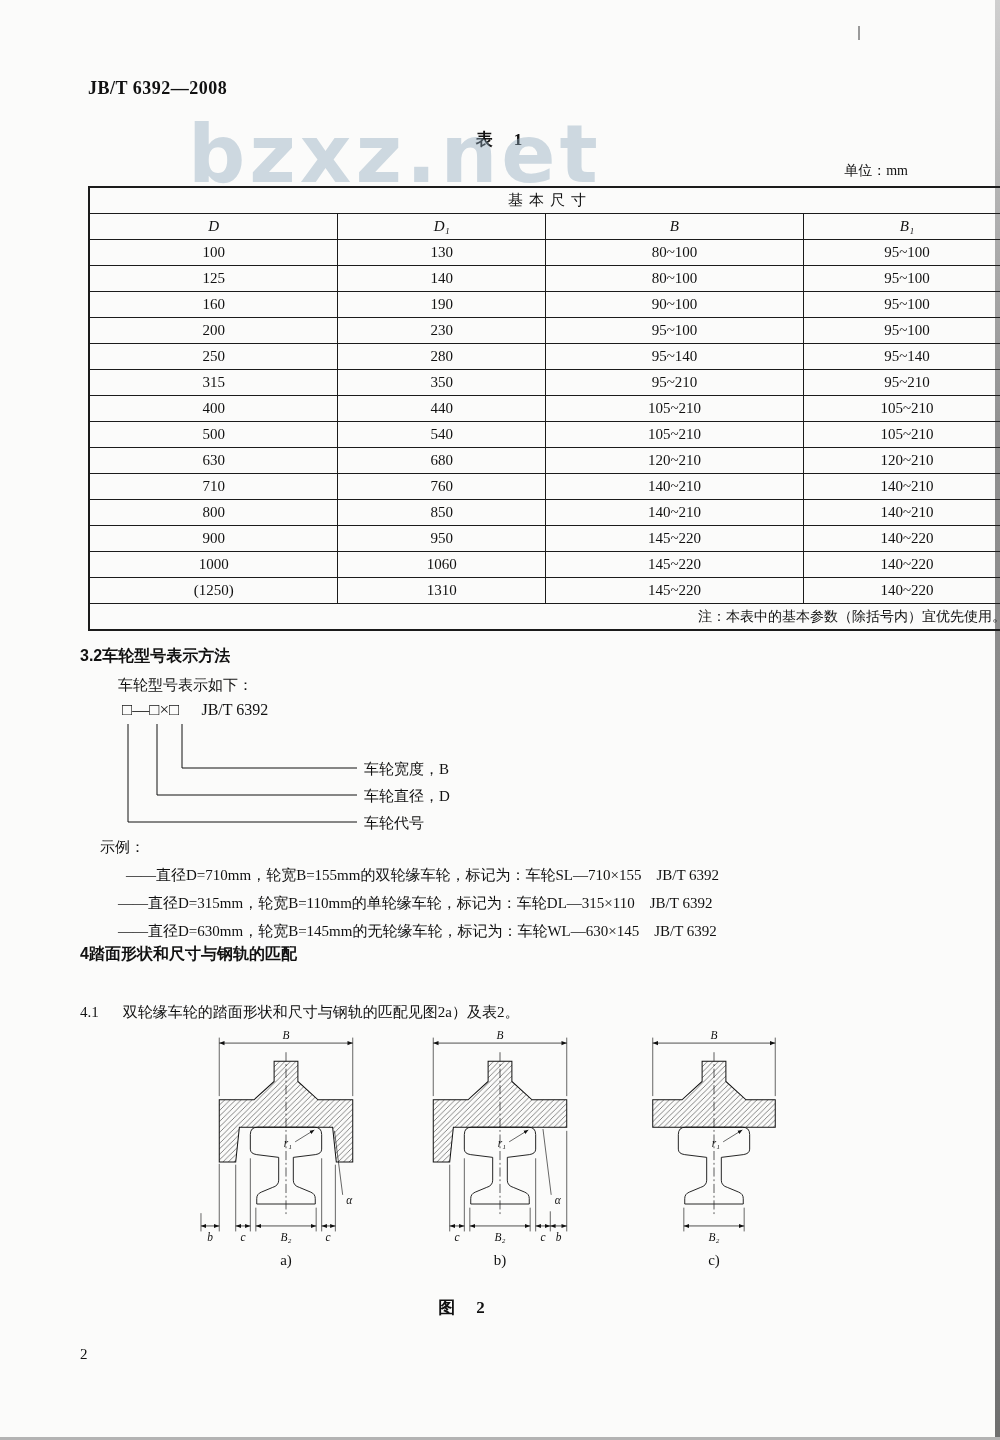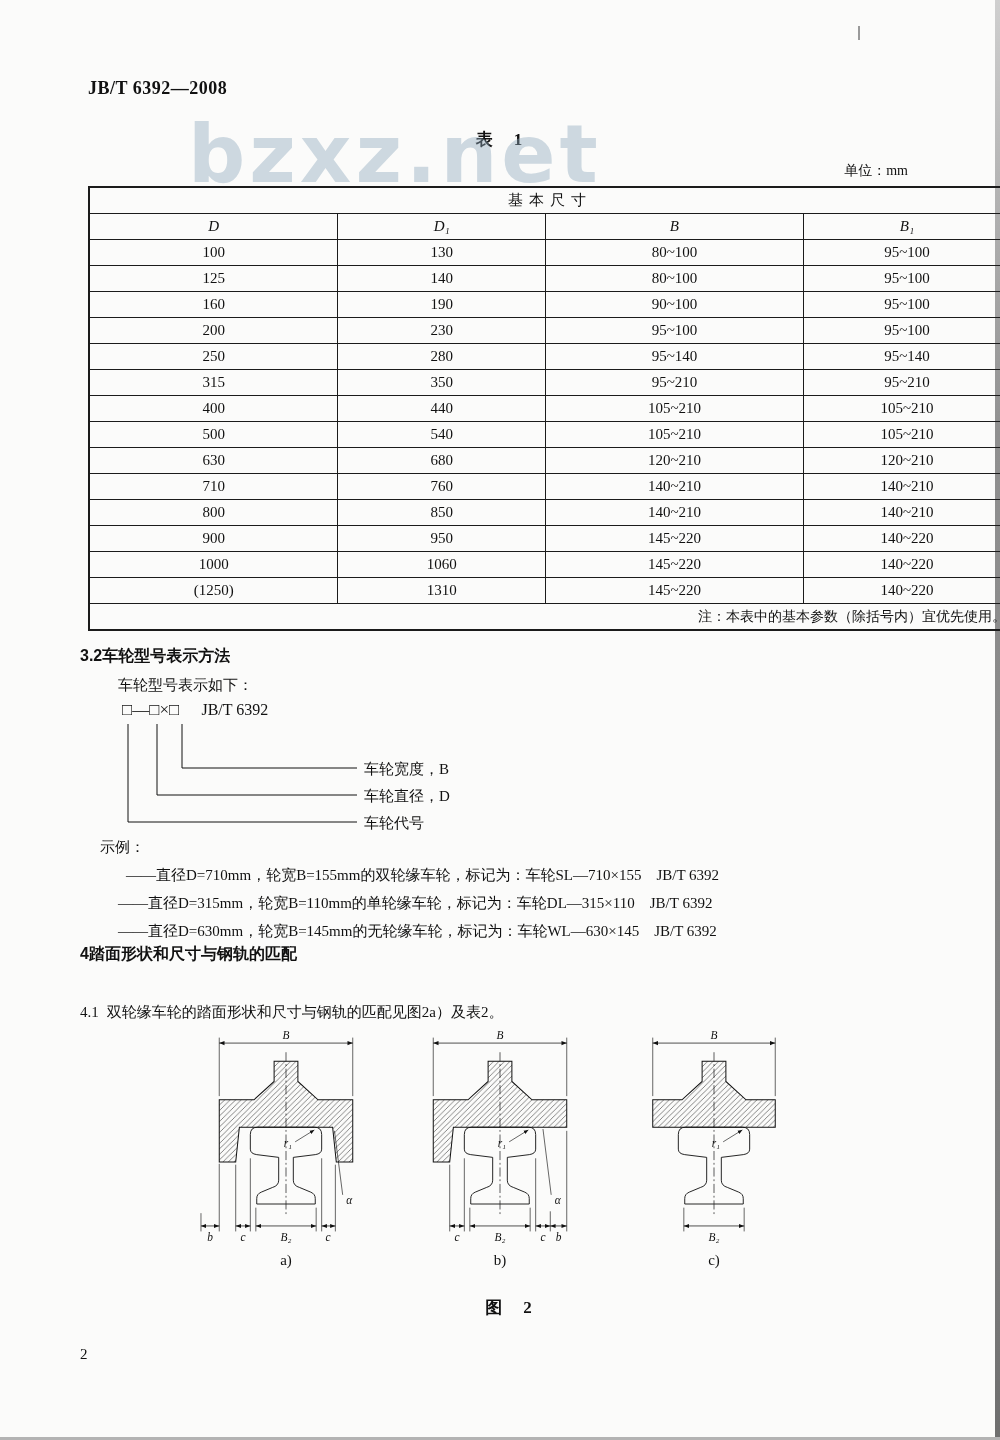--- a/index.html
+++ b/index.html
@@ -14,34 +14,34 @@
   table.t1{border-collapse:collapse;width:924px;font-size:15px;background:transparent;}
   table.t1 th,table.t1 td{border:1px solid #1b1b1b;text-align:center;height:23px;padding:1px 4px;
                           font-weight:normal;}
   table.t1{border:2px solid #1b1b1b;}
   table.t1 .colhead{font-style:italic;font-size:15px;}
   table.t1 .grouphead{font-size:15px;letter-spacing:6px;}
   table.t1 .noterow td{text-align:right;font-size:14px;padding-left:8px;}
   .sechead{font-family:"Liberation Sans","DejaVu Sans",sans-serif;font-weight:bold;font-size:16px;}
   .sechead .num{margin-right:0;}
   .body-text{font-size:15px;}
-  .body-text .num{margin-right:8px;}
+  .body-text .num{margin-right:24px;}
   .codeline{font-size:17px;}
   .codeline .suffix{margin-left:22px;font-size:16px;}
   .callout{font-size:15px;white-space:nowrap;}
   .example{font-size:15px;white-space:nowrap;}
   .figrow{left:0;top:1030px;width:1000px;display:flex;justify-content:center;gap:22px;}
   .figblock{display:flex;flex-direction:column;align-items:center;}
   .fig-svg{width:192px;height:220px;}
   .fig-svg .dim{font:italic 12.5px "Liberation Serif","DejaVu Serif",serif;fill:#111;}
   .fig-svg .xl{stroke:#111;stroke-width:.7;fill:none;}
   .fig-svg .dl{stroke:#111;stroke-width:.8;fill:none;}
   .fig-svg .cl{stroke:#222;stroke-width:.8;fill:none;stroke-dasharray:10 3 2 3;}
   .sublabel{font-size:15px;margin-top:2px;}
-  .figcaption{width:925px;text-align:center;font-size:17px;font-weight:bold;letter-spacing:2px;padding-left:47px;}
+  .figcaption{width:925px;text-align:center;font-size:17px;font-weight:bold;letter-spacing:2px;}
   .pagenum{font-size:15px;}
   .edge-right{top:0;right:0;width:5px;height:1440px;
               background:linear-gradient(180deg,#cfcfcf,#909090 30%,#7d7d7d 85%,#6e6e6e);}
   .edge-bottom{left:0;bottom:0;width:1000px;height:3px;background:#b3b3b3;}
   .tick{background:#9a9a9a;}
 </style>
 </head>
 <body>
 
 <div class="abs edge-right"></div>

